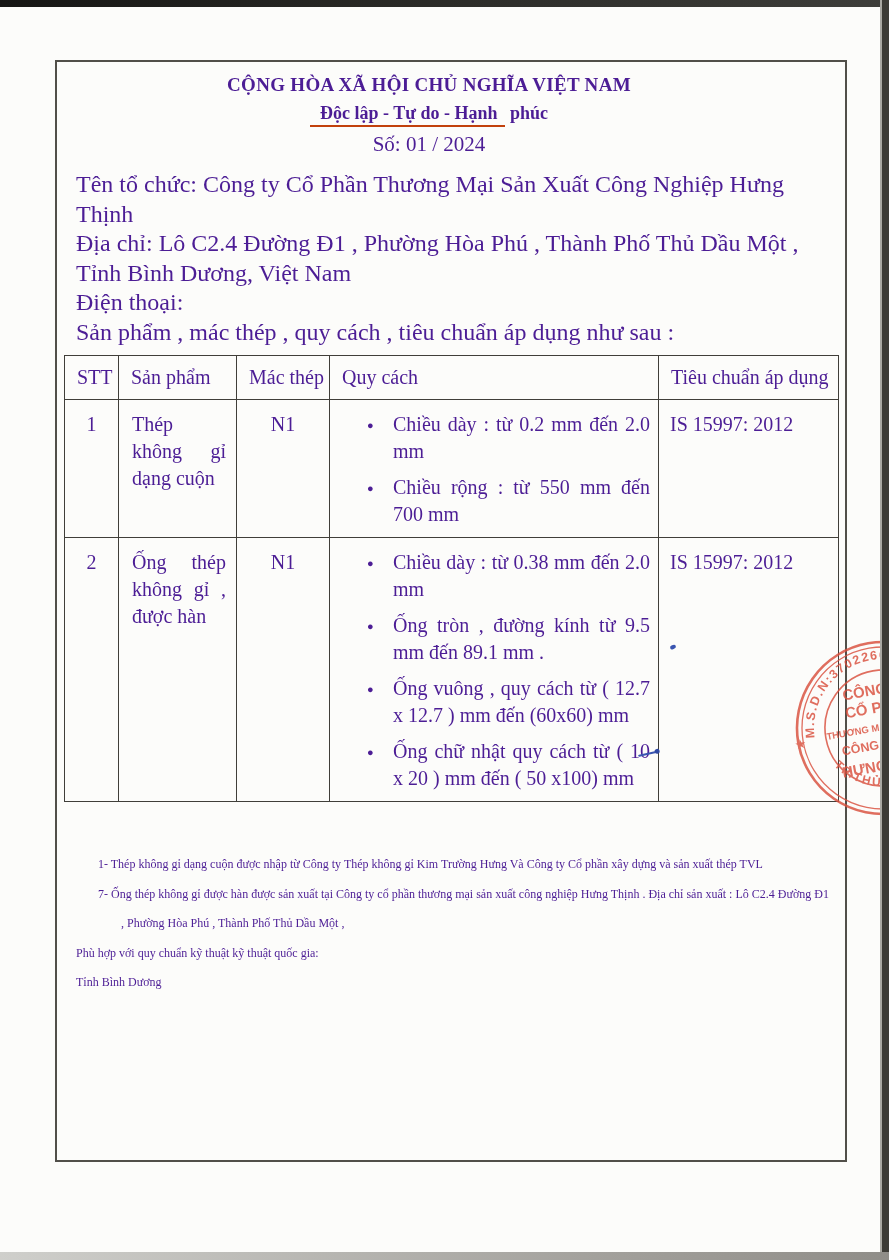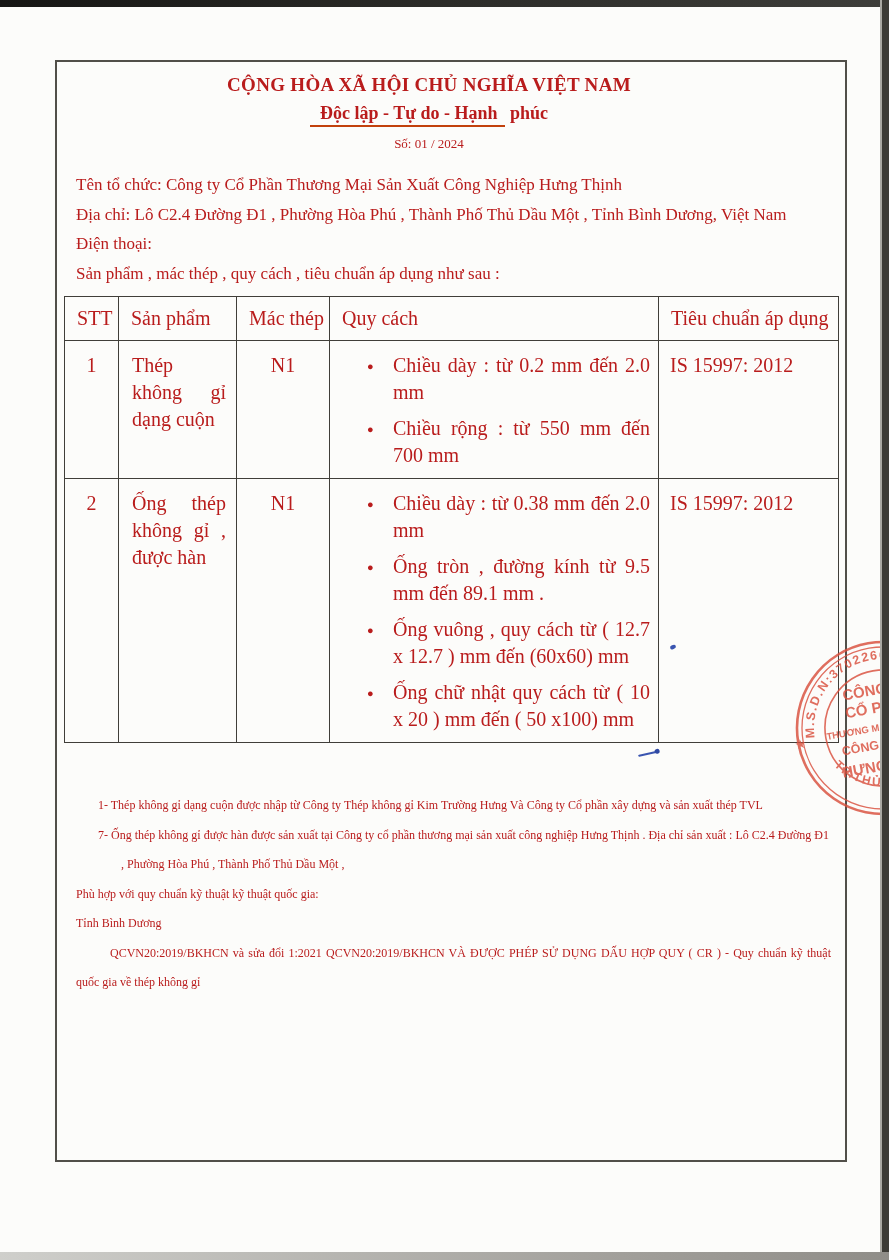--- a/index.html
+++ b/index.html
@@ -1,44 +1,44 @@
 <!DOCTYPE html>
 <html><head>
 <meta charset="utf-8">
 <style>
   * { margin:0; padding:0; box-sizing:border-box; }
   html,body { background:#e8e8e4; }
   body { font-family:"Liberation Serif","DejaVu Serif",serif; }
 
   .scan {
     position:relative; width:889px; height:1260px;
-    background:#fcfcfa; overflow:hidden; color:#b91c1c;
+    background:#fcfcfa; overflow:hidden; color:#4c1d95;
   }
 
   
   .edge-top { position:absolute; top:0; left:0; width:100%; height:7px;
     background:linear-gradient(to right,#161614,#2e2e2a 55%,#3e3e3a); z-index:6; }
   .edge-right { position:absolute; top:0; right:0; width:9px; height:100%;
     background:#3c3b36; border-left:2px solid #a9a8a2; z-index:6; }
   .edge-bottom { position:absolute; bottom:0; left:0; width:100%; height:8px;
     background:linear-gradient(to right,#cfcfcb,#a19f9a 70%,#8f8d88); z-index:6; }
 
   .frame {
     position:absolute; left:55px; top:60px; width:792px; height:1102px;
     border:2px solid #514f49; padding:12px 8px 0 19px;
   }
 
   .head-center { width:706px; text-align:center; }
   .nat-line1 { font-size:19px; font-weight:bold; letter-spacing:.3px; line-height:22px; }
   .nat-line2 { font-size:18px; font-weight:bold; margin-top:6px; line-height:22px; }
   .nat-line2 .u { border-bottom:2px solid #c2410c; padding:0 8px 2px 10px; }
   .doc-title { font-size:24px; font-weight:bold; letter-spacing:.5px; margin-top:30px; line-height:28px; }
-  .doc-no { font-size:13px; margin-top:8px; line-height:24px; }
+  .doc-no { font-size:21px; margin-top:8px; line-height:24px; }
 
-  .org { margin-top:14px; font-size:17px; line-height:29.5px; }
+  .org { margin-top:14px; font-size:24px; line-height:29.5px; }
   .org p { margin:0; }
   .ind { margin-left:7px; }
 
   table.products {
     margin-top:8px; margin-left:-12px; width:774px;
     border-collapse:collapse; table-layout:fixed;
     font-size:20px; line-height:27px;
   }
   table.products th, table.products td { border:1.5px solid #403e39; }
   table.products th {
@@ -146,21 +146,20 @@
         <td class="tc">IS 15997: 2012</td>
       </tr>
     </tbody>
       </table>
 
     <div class="notes">
       <p class="note-1">1- Thép không gỉ dạng cuộn được nhập từ Công ty Thép không gỉ Kim Trường Hưng Và Công ty Cổ phần xây dựng và sản xuất thép TVL</p>
       <p class="note-2">7- Ống thép không gỉ được hàn được sản xuất tại Công ty cổ phần thương mại sản xuất công nghiệp Hưng Thịnh . Địa chỉ sản xuất : Lô C2.4 Đường Đ1 , Phường Hòa Phú , Thành Phố Thủ Dầu Một ,</p>
       <p>Phù hợp với quy chuẩn kỹ thuật kỹ thuật quốc gia:</p>
       <p>Tỉnh Bình Dương</p>
-      <p class="qcvn">QCVN20:2019/BKHCN và sửa đổi 1:2021 QCVN20:2019/BKHCN VÀ ĐƯỢC PHÉP SỬ DỤNG DẤU HỢP QUY ( CR ) -  Quy chuẩn kỹ thuật quốc gia về thép không gỉ</p>
     </div>
 
   </div>
 
   <svg class="seal" viewBox="0 0 260 260">
     <g transform="rotate(-10 130 130)">
       <circle cx="130" cy="130" r="86" fill="none" stroke-width="2.6" stroke="#d94f3d"></circle>
       <circle cx="130" cy="130" r="81" fill="none" stroke-width="1.3" stroke="#d94f3d"></circle>
       <circle cx="130" cy="130" r="58" fill="none" stroke-width="1.6" stroke="#d94f3d"></circle>
       <defs>

